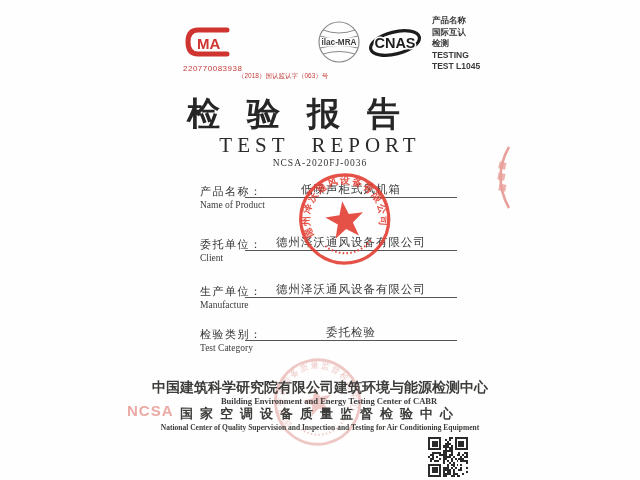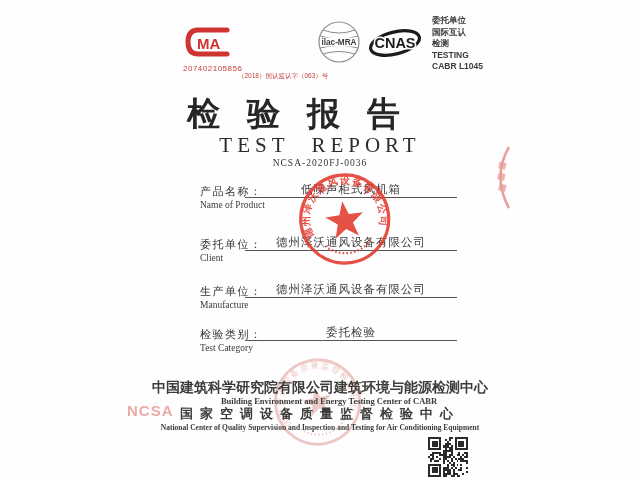--- a/index.html
+++ b/index.html
@@ -37,21 +37,21 @@
 <body>
 
 <div class="page">
 
   <div class="abs" style="left:185px;top:26px;">
     <svg width="50" height="36" viewBox="0 0 50 36">
       <path d="M 42,4 H 13 Q 3,4 3,16 Q 3,28 13,28 H 42" fill="none" stroke="#cf3431" stroke-width="5" stroke-linecap="round"></path>
       <text x="12" y="23" font-size="15" font-weight="bold" fill="#cf3431" font-family="Liberation Sans, sans-serif">MA</text>
     </svg>
   </div>
-  <div class="abs logo-caption" style="left:183px;top:64px;">207402105856</div>
+  <div class="abs logo-caption" style="left:183px;top:64px;">220770083938</div>
 
   <div class="abs cal-caption" style="left:238px;top:72px;">（2018）国认监认字（063）号</div>
 
   <div class="abs" style="left:317px;top:20px;">
     <svg width="44" height="44" viewBox="0 0 44 44">
       <circle cx="22" cy="22" r="20" fill="none" stroke="#8a8a8a" stroke-width="1.2"></circle>
       <path d="M 6,10 Q 22,16 38,10" fill="none" stroke="#8a8a8a" stroke-width="1"></path>
       <path d="M 3,16 Q 22,22 41,16" fill="none" stroke="#8a8a8a" stroke-width="1"></path>
       <path d="M 3,28 Q 22,23 41,28" fill="none" stroke="#8a8a8a" stroke-width="1"></path>
       <path d="M 6,34 Q 22,29 38,34" fill="none" stroke="#8a8a8a" stroke-width="1"></path>
@@ -61,25 +61,25 @@
   </div>
 
   <div class="abs" style="left:368px;top:23px;">
     <svg width="54" height="40" viewBox="0 0 54 40">
       <ellipse cx="27" cy="20" rx="25" ry="11" fill="none" stroke="#1c1c1c" stroke-width="3.2" transform="rotate(-14 27 20)"></ellipse>
       <text x="27" y="25" font-size="14.5" font-weight="bold" fill="#1c1c1c" text-anchor="middle" stroke="#fefefe" stroke-width="3" paint-order="stroke" font-family="Liberation Sans, sans-serif">CNAS</text>
     </svg>
   </div>
 
   <div class="abs accred" style="left:432px;top:15px;">
-    <div>委托单位</div>
+    <div>产品名称</div>
     <div>国际互认</div>
     <div>检测</div>
     <div>TESTING</div>
-    <div>CABR L1045</div>
+    <div>TEST L1045</div>
   </div>
 
   <div class="abs title-cn">检验报告</div>
   <div class="abs title-en">TEST REPORT</div>
   <div class="abs report-no">NCSA-2020FJ-0036</div>
 
   <div>
     <div class="txt f-label-cn" style="left:200px;top:184px;">产品名称：</div>
     <div class="txt f-label-en" style="left:200px;top:200px;">Name of Product</div>
     <div class="txt f-value" style="top:182px;">低噪声柜式风机箱</div>

